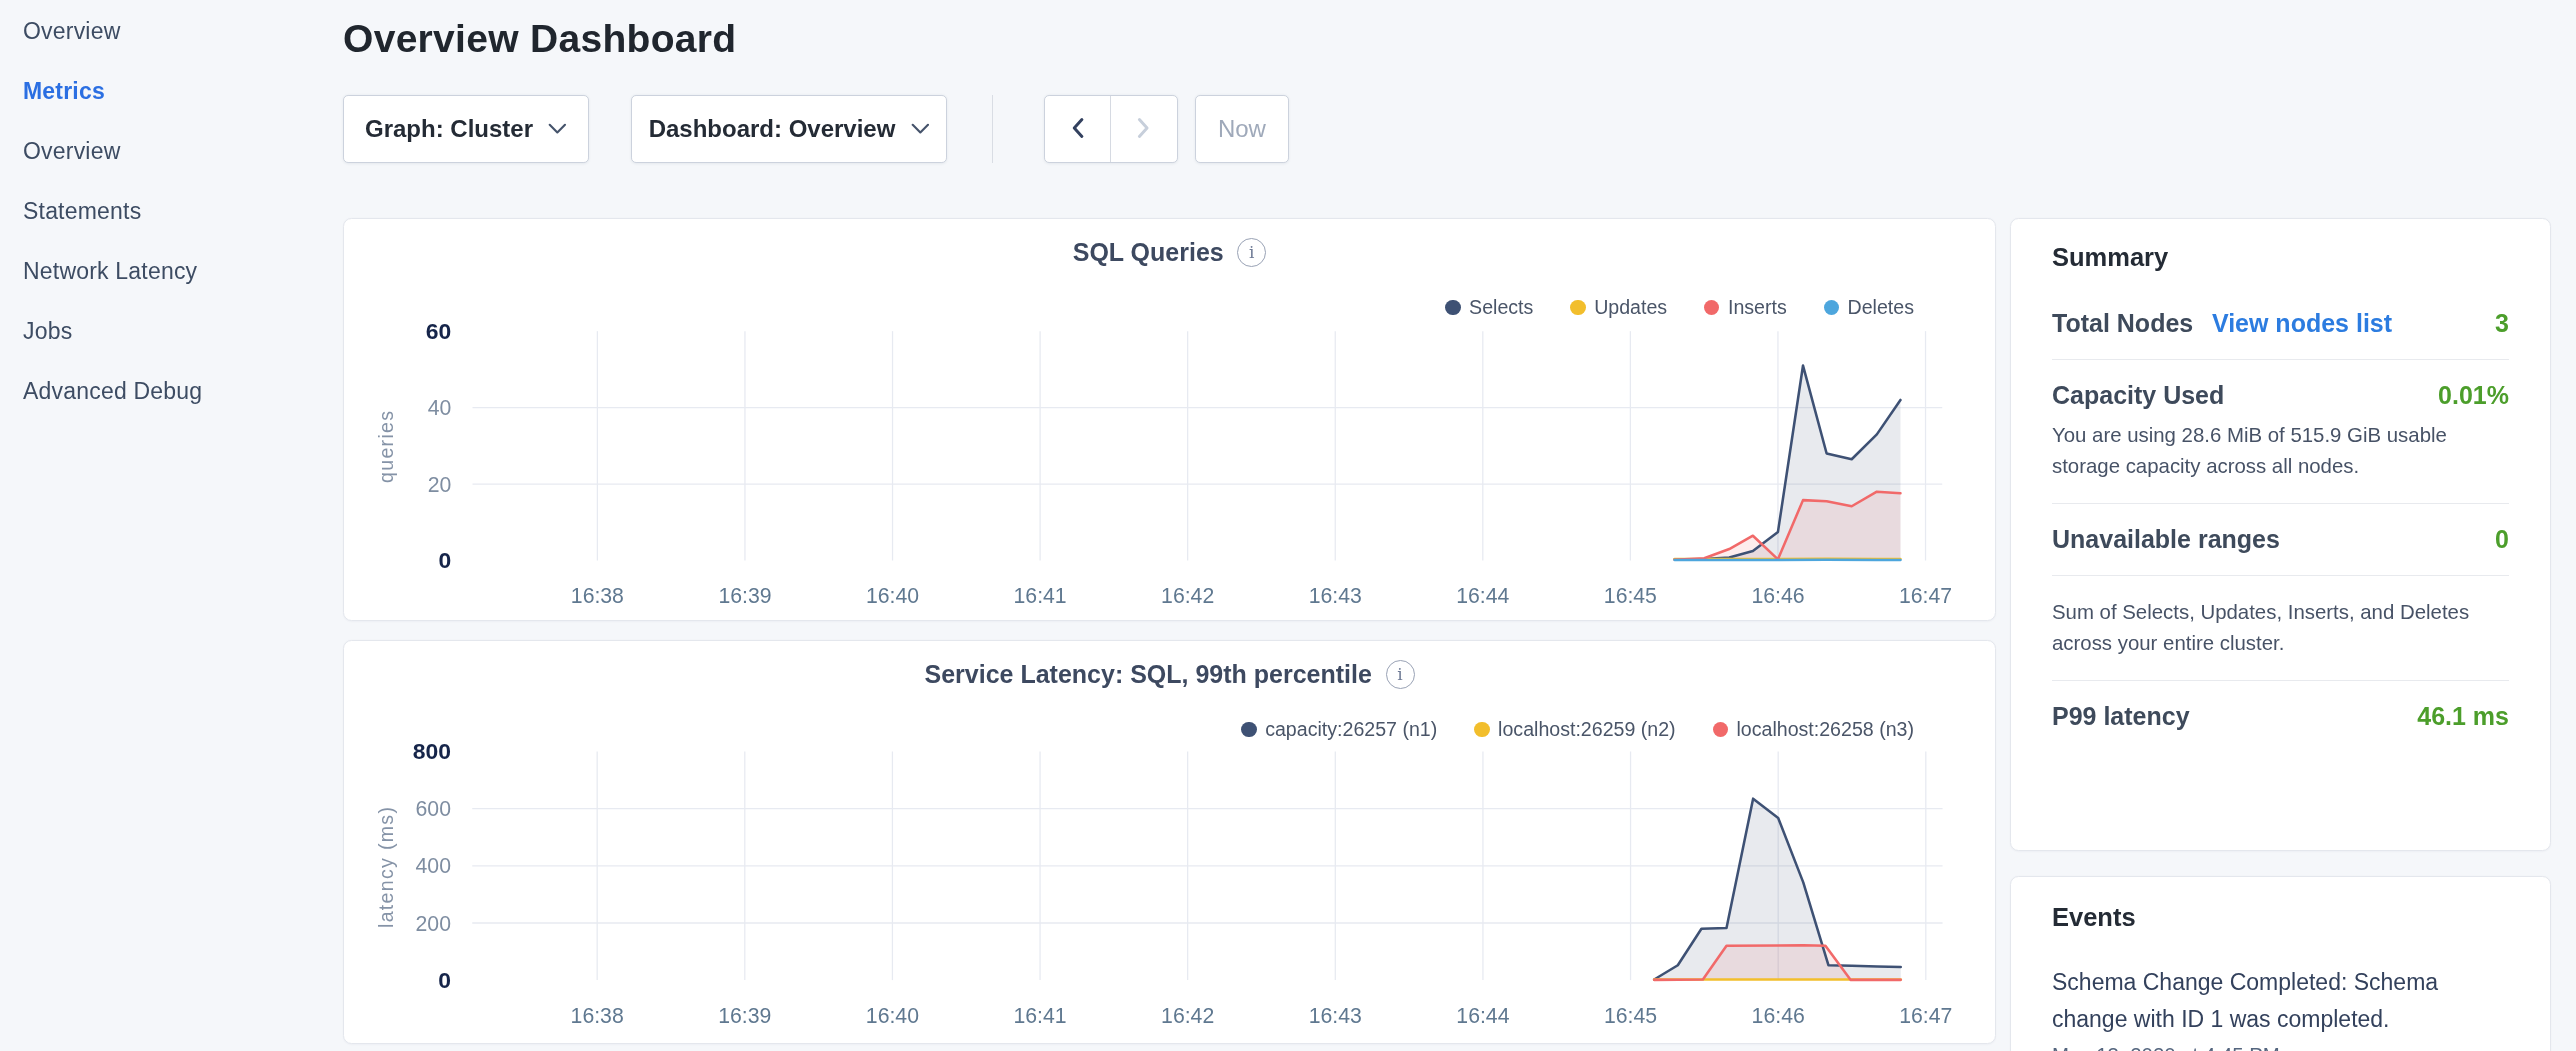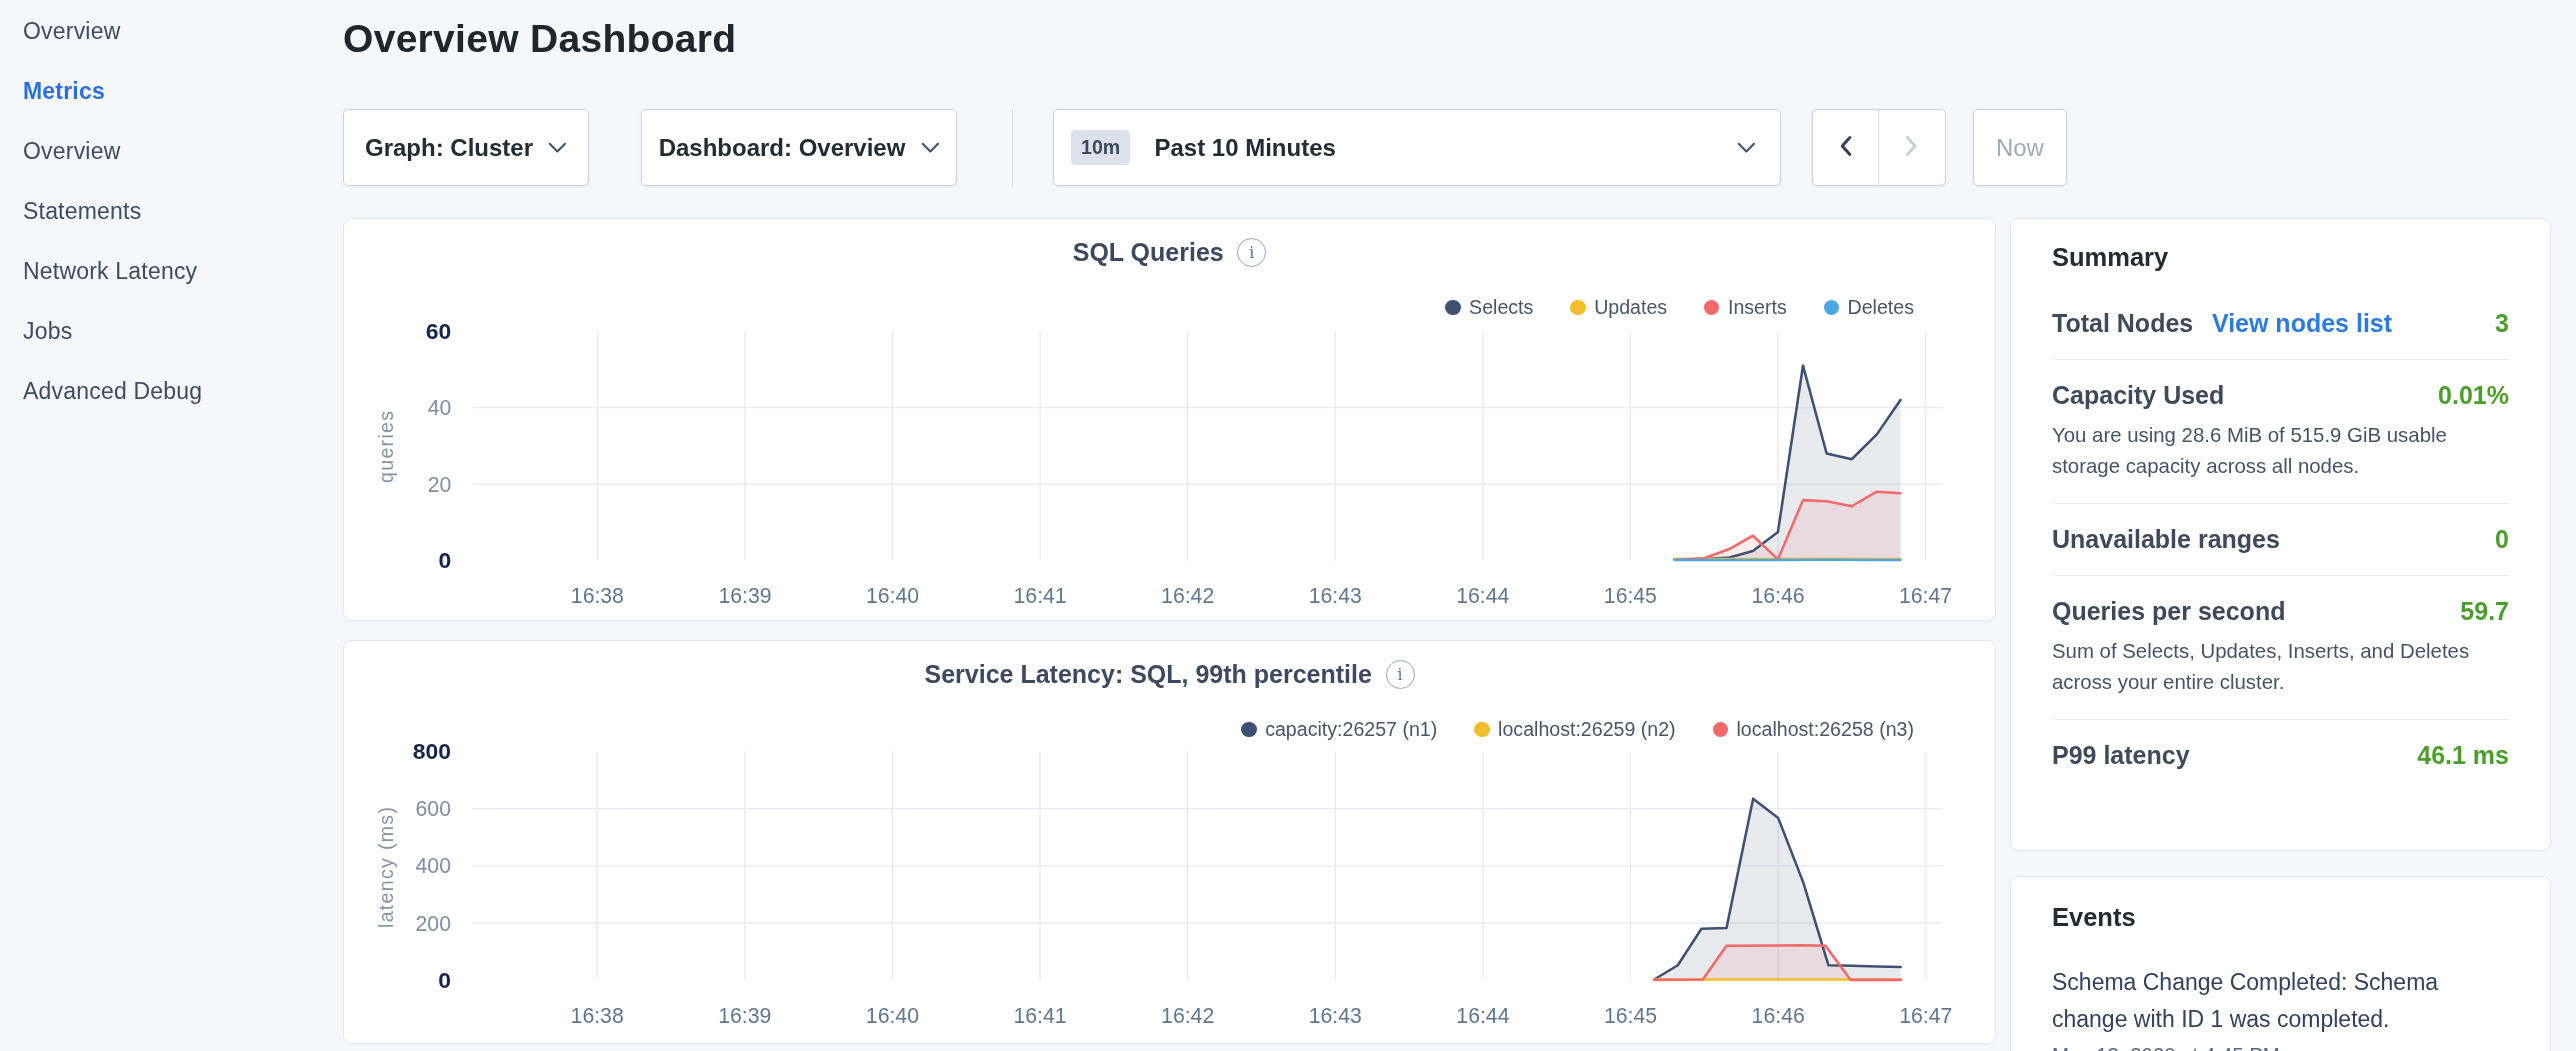--- a/index.html
+++ b/index.html
@@ -15,21 +15,21 @@
   .nav-item {
     font-size:23px; line-height:24px; margin-bottom:36px;
     color:#3d4c63; font-weight:500; cursor:pointer; letter-spacing:0.2px;
   }
   .nav-item.active { color:#2b6fe2; font-weight:700; }
   
   .page-title {
     position:absolute; left:343px; top:17px;
     font-size:39px; font-weight:600; color:#20262e; letter-spacing:0.3px;
   }
-  .controls { position:absolute; left:343px; top:109px; height:77px; display:flex; align-items:stretch;gap:10px; }
+  .controls { position:absolute; left:343px; top:95px; height:68px; display:flex; align-items:stretch; }
   .ctl-box {
     background:#fff; border:0.9px solid #ccd2dd; border-radius:5.1px;
     box-shadow:0 0.9px 2.6px rgba(44,59,93,.08);
     display:flex; align-items:center; justify-content:center;
     font-size:24px; font-weight:700; color:#242b35; cursor:pointer;
   }
   .dd-graph { width:246px; margin-right:42px; }
   .dd-dash  { width:316px; }
   .chev { margin-left:15.3px; display:inline-flex; }
   .ctl-sep { width:0.9px; background:#d9dde4; margin:0 30px 0 45px; }
@@ -135,29 +135,20 @@
   </div>
   <div class="ctl-box dd-dash">
     <span>Dashboard: Overview</span>
     <span class="chev">
       <svg width="18.7" height="12" viewBox="0 0 22 14">
           <polyline points="2,2 11,11 20,2" fill="none" stroke="#45536b" stroke-width="2.5" stroke-linecap="round" stroke-linejoin="round"></polyline>
         </svg>
     </span>
   </div>
   <div class="ctl-sep"></div>
-  <div class="ctl-box time-box">
-    <span class="time-badge">10m</span>
-    <span class="time-label">Past 10 Minutes</span>
-    <span class="chev">
-      <svg width="18.7" height="12" viewBox="0 0 22 14">
-          <polyline points="2,2 11,11 20,2" fill="none" stroke="#45536b" stroke-width="2.5" stroke-linecap="round" stroke-linejoin="round"></polyline>
-        </svg>
-    </span>
-  </div>
   <div class="arrow-group">
     <div class="arrow-btn">
       <span>
         <svg width="15.3" height="24" viewBox="0 0 18 28">
             <polyline points="14,4 5,14 14,24" fill="none" stroke="#33415f" stroke-width="3.5" stroke-linecap="round" stroke-linejoin="round"></polyline>
           </svg>
       </span>
     </div>
     <div class="arrow-btn">
       <span>
@@ -305,24 +296,20 @@
   </div>
   <div class="s-desc">You are using 28.6 MiB of 515.9 GiB usable storage capacity across all nodes.</div>
   <div class="s-div"></div>
 
   <div class="s-row">
     <span class="s-label">Unavailable ranges</span>
     <span class="s-value">0</span>
   </div>
   <div class="s-div"></div>
 
-  <div class="s-row">
-    <span class="s-label">Queries per second</span>
-    <span class="s-value">59.7</span>
-  </div>
   <div class="s-desc">Sum of Selects, Updates, Inserts, and Deletes across your entire cluster.</div>
   <div class="s-div"></div>
 
   <div class="s-row">
     <span class="s-label">P99 latency</span>
     <span class="s-value">46.1 ms</span>
   </div>
 </aside>
 
 <aside class="card card-evt">

